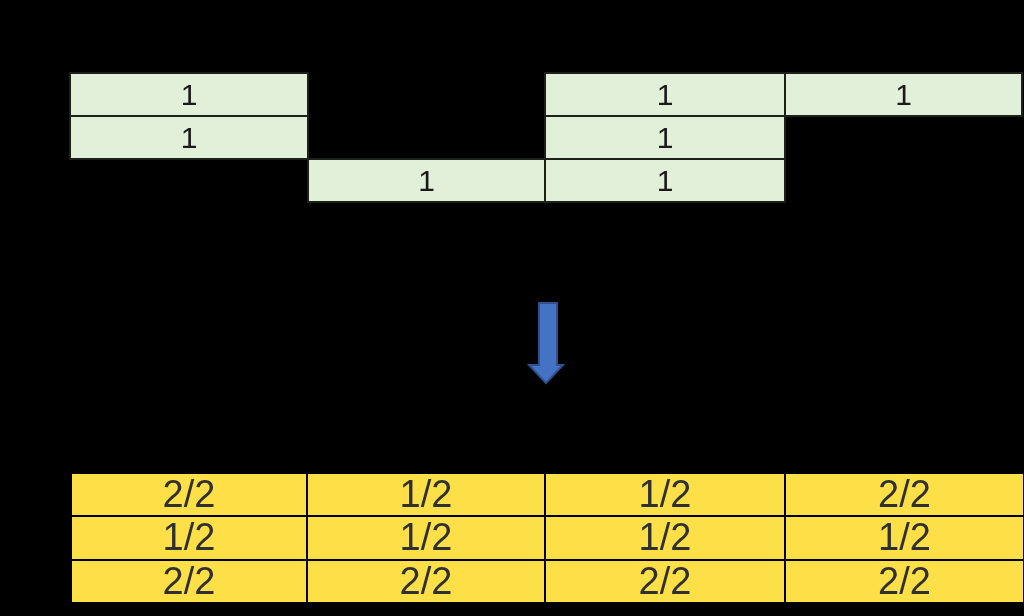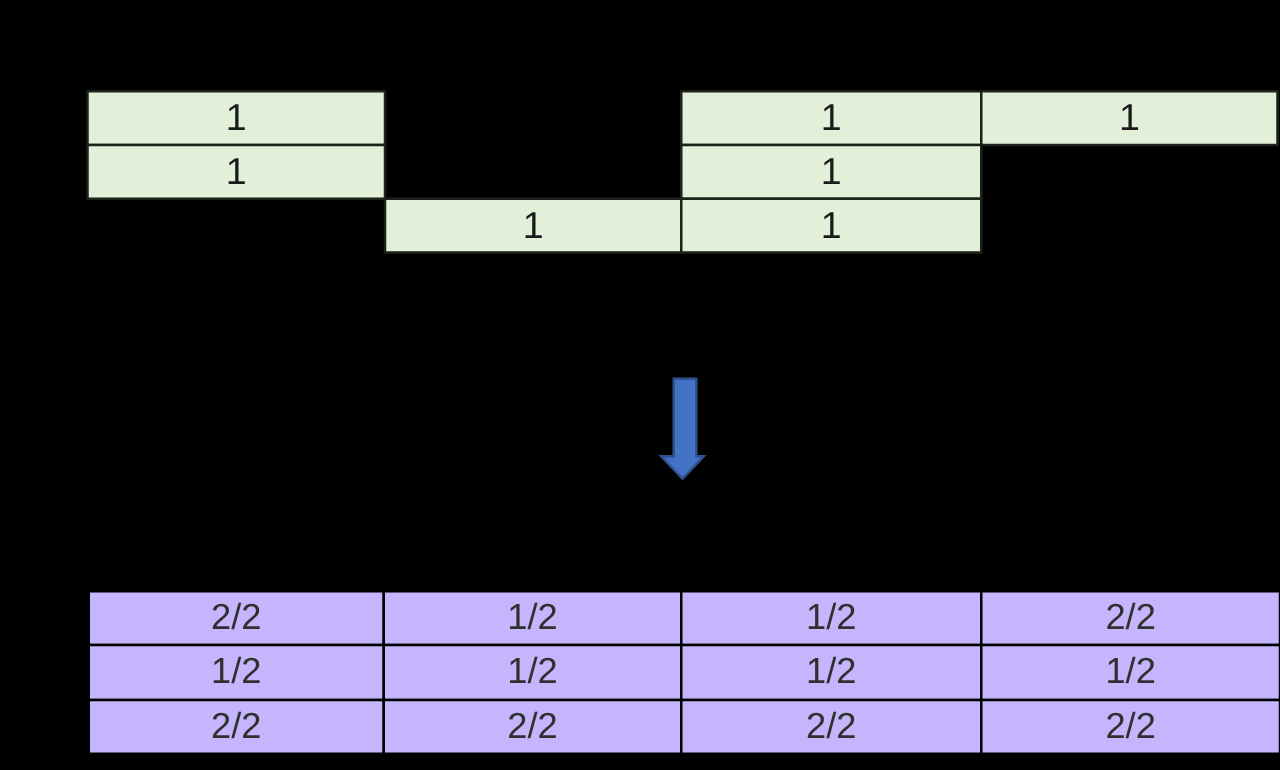--- a/index.html
+++ b/index.html
@@ -54,23 +54,23 @@
     left: 71px;
     top: 473px;
     display: grid;
     grid-template-columns: 236px 238px 240px 239px;
     grid-auto-rows: 43.3px;
   }
   .bt-cell {
     display: flex;
     align-items: center;
     justify-content: center;
-    font-size: 29px;
+    font-size: 38px;
     color: #303030;
-    background: #c4b5fd;
+    background: #fde047;
     outline: 2px solid #000000;
     outline-offset: -1px;
   }
 </style>
 </head>
 <body>
 
 <div id="stage">
 
   <div id="top-grid">

